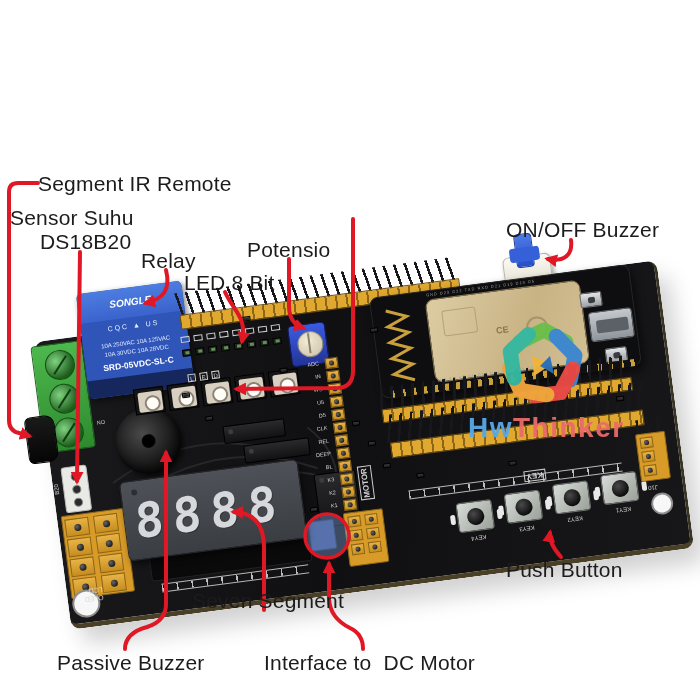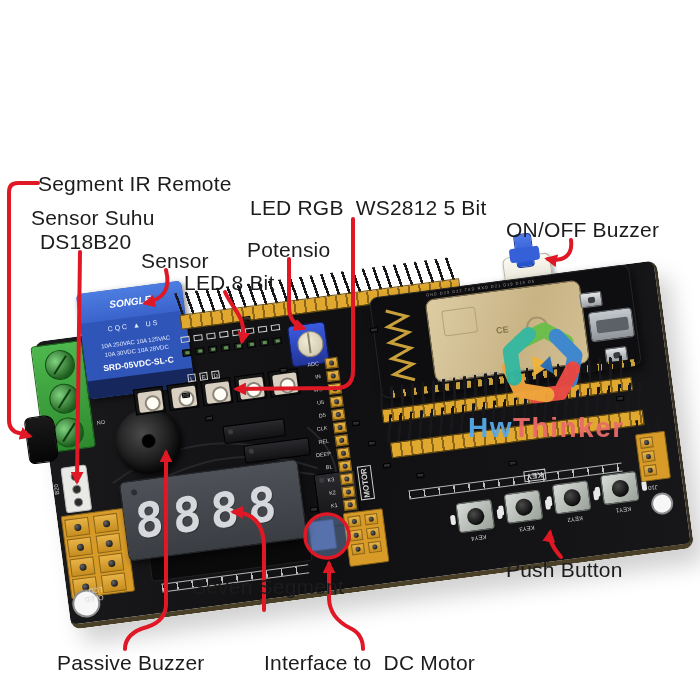--- a/index.html
+++ b/index.html
@@ -376,25 +376,24 @@
       <path d="M353,219 V371 Q353,387 338,388 L237,389" marker-end="url(#arr)"></path>
       <path d="M571,240 C573,256 563,262 548,259" marker-end="url(#arr)"></path>
       <path d="M561,557 C553,548 549,540 550,533" marker-end="url(#arr)"></path>
       <path d="M264,610 V548 Q264,513 234,512" marker-end="url(#arr)"></path>
       <path d="M125,649 Q125,633 147,627 Q166,621 166,604 V453" marker-end="url(#arr)"></path>
       <path d="M363,649 Q363,634 350,628 Q330,618 329,599 V564" marker-end="url(#arr)"></path>
     </g>
   </svg>
 
   <div class="lbl lblz" style="left:38px;top:171px">Segment IR Remote</div>
-  <div class="lbl lblz" style="left:31px;top:205px">Sensor Suhu</div>
+  <div class="lbl lblz" style="left:10px;top:205px">Sensor Suhu</div>
   <div class="lbl lblz" style="left:40px;top:229px">DS18B20</div>
-  <div class="lbl lblz" style="left:141px;top:248px">Sensor</div>
+  <div class="lbl lblz" style="left:141px;top:248px">Relay</div>
   <div class="lbl lblz" style="left:184px;top:270px">LED 8 Bit</div>
   <div class="lbl lblz" style="left:247px;top:237px">Potensio</div>
-  <div class="lbl lblz" style="left:250px;top:195px">LED RGB  WS2812 5 Bit</div>
   <div class="lbl lblz" style="left:506px;top:217px">ON/OFF Buzzer</div>
   <div class="lbl lblz" style="left:506px;top:557px">Push Button</div>
-  <div class="lbl lblz" style="left:192px;top:574px">Seven Segment</div>
+  <div class="lbl lblz" style="left:192px;top:588px">Seven Segment</div>
   <div class="lbl lblz" style="left:57px;top:650px">Passive Buzzer</div>
   <div class="lbl lblz" style="left:264px;top:650px">Interface to  DC Motor</div>
 
 </div>
 
 </body></html>

